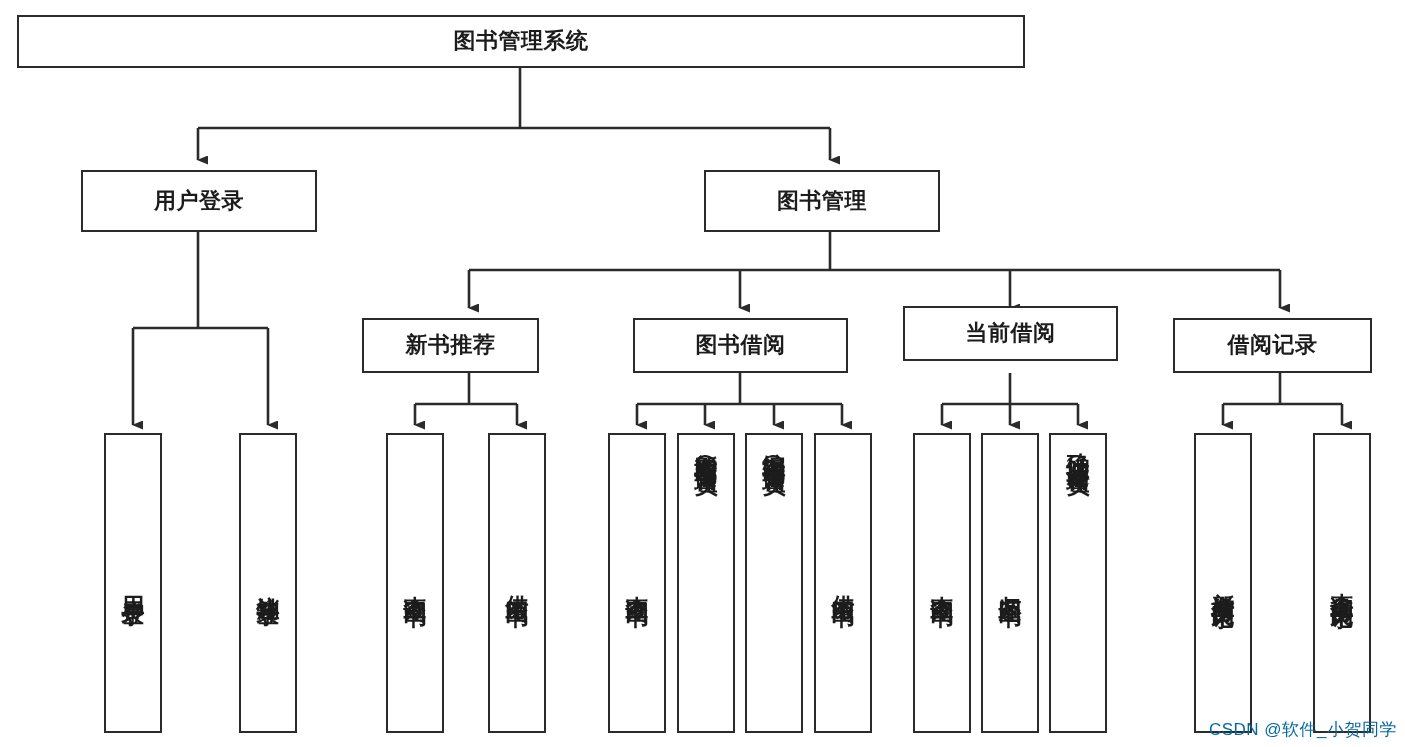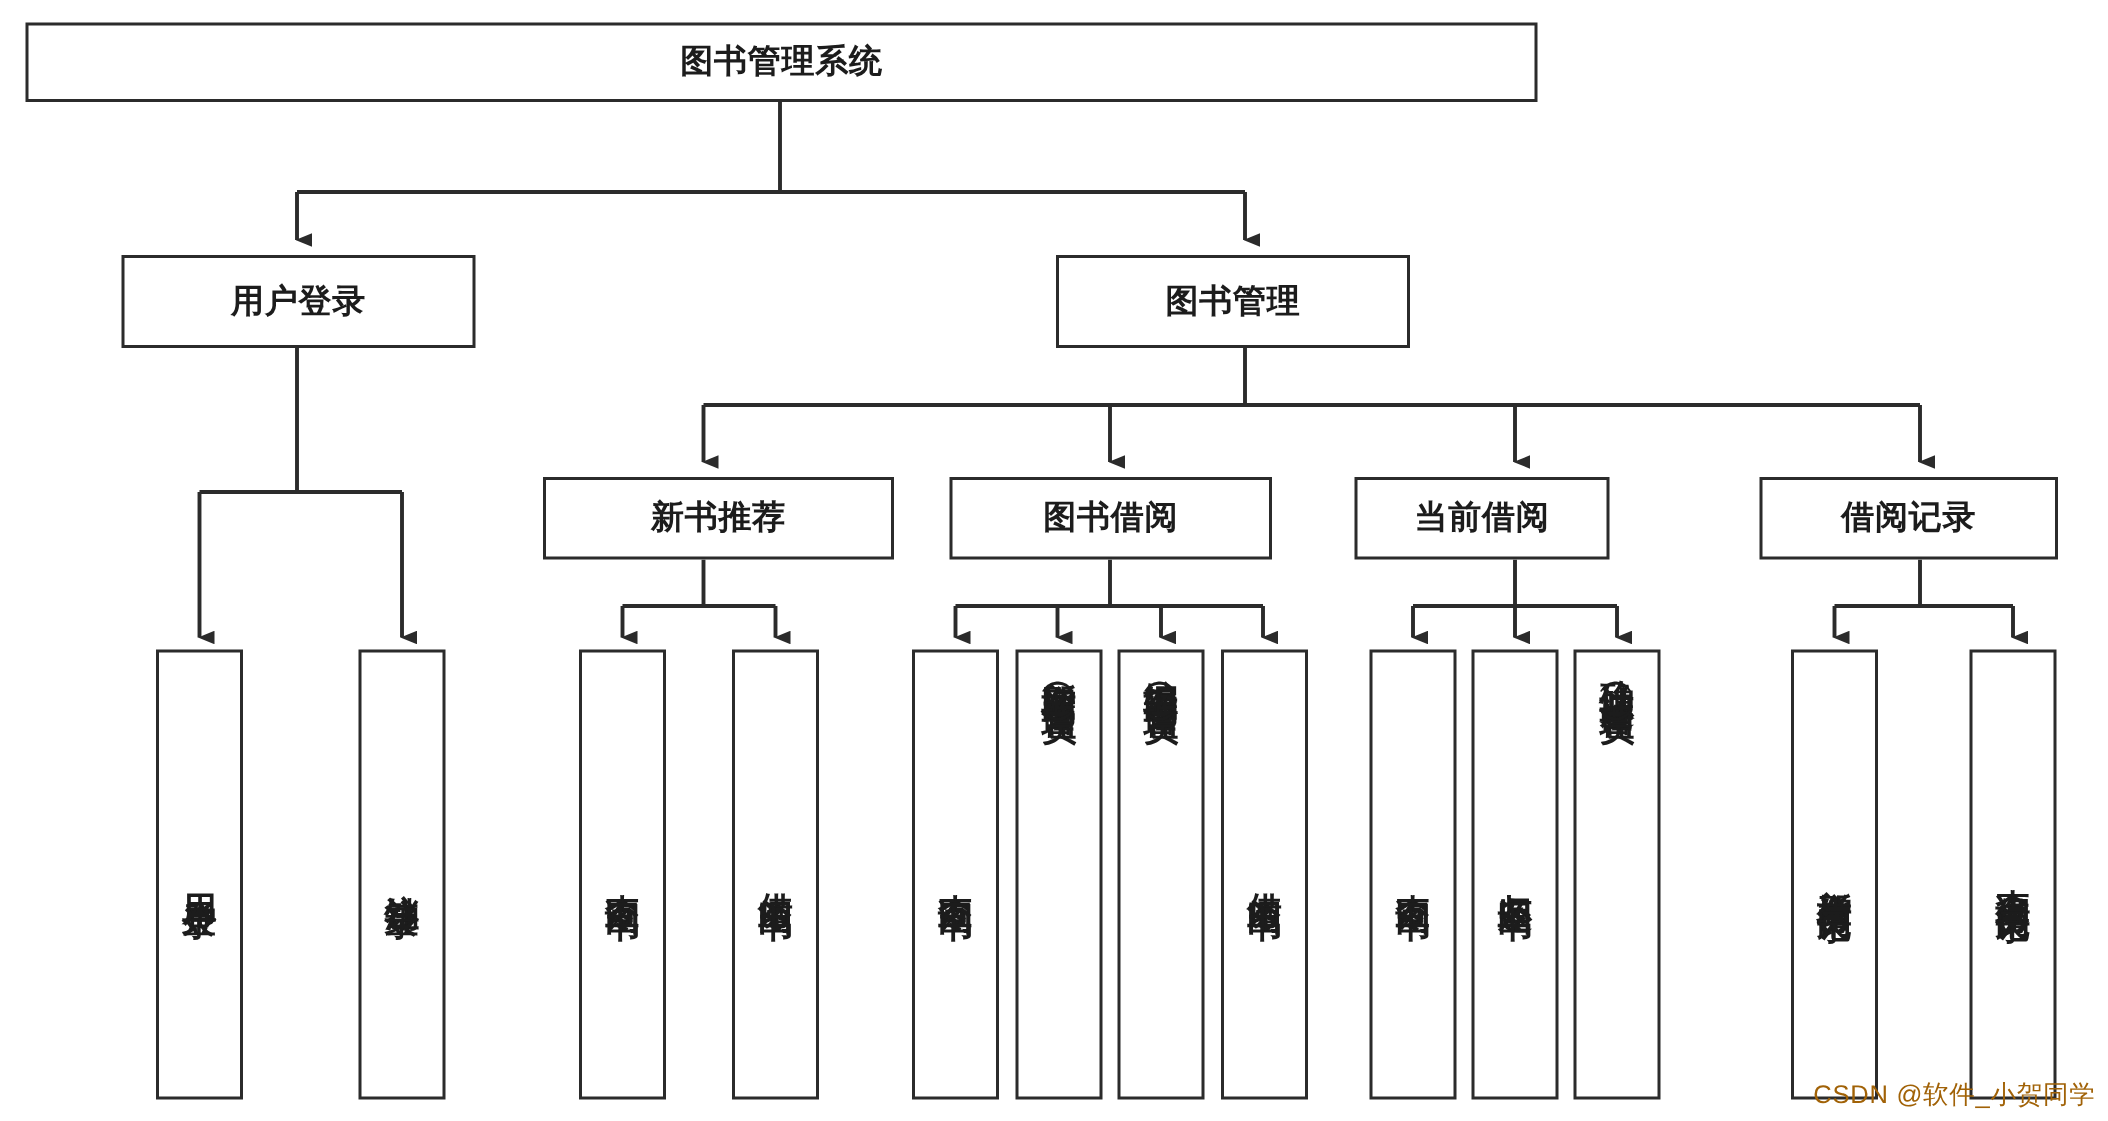--- a/index.html
+++ b/index.html
@@ -61,21 +61,21 @@
     white-space: nowrap;
   }
   .node.vertical.centered {
     align-items: center;
   }
   #watermark {
     position: absolute;
     right: 8px;
     bottom: 6px;
     font-size: 17px;
-    color: #a16207;
+    color: #0369a1;
     letter-spacing: 0.5px;
     white-space: nowrap;
   }
 </style>
 </head>
 <body>
 
 <div id="diagram-root">
 
   <svg class="connectors" viewBox="0 0 1405 747" xmlns="http://www.w3.org/2000/svg">
@@ -132,27 +132,27 @@
     <span class="label">图书管理系统</span>
   </div>
 
   <div class="node horizontal" style="left:81px; top:170px; width:236px; height:62px;">
     <span class="label">用户登录</span>
   </div>
   <div class="node horizontal" style="left:704px; top:170px; width:236px; height:62px;">
     <span class="label">图书管理</span>
   </div>
 
-  <div class="node horizontal" style="left:362px; top:318px; width:234px; height:55px;">
+  <div class="node horizontal" style="left:362px; top:318px; width:177px; height:55px;">
     <span class="label">新书推荐</span>
   </div>
   <div class="node horizontal" style="left:633px; top:318px; width:215px; height:55px;">
     <span class="label">图书借阅</span>
   </div>
-  <div class="node horizontal" style="left:903px; top:318px; width:170px; height:55px;">
+  <div class="node horizontal" style="left:903px; top:306px; width:215px; height:55px;">
     <span class="label">当前借阅</span>
   </div>
   <div class="node horizontal" style="left:1173px; top:318px; width:199px; height:55px;">
     <span class="label">借阅记录</span>
   </div>
 
   <div class="node vertical centered" style="left:104px; top:433px; width:58px; height:300px;">
     <span class="label">用户登录</span>
   </div>
   <div class="node vertical centered" style="left:239px; top:433px; width:58px; height:300px;">

